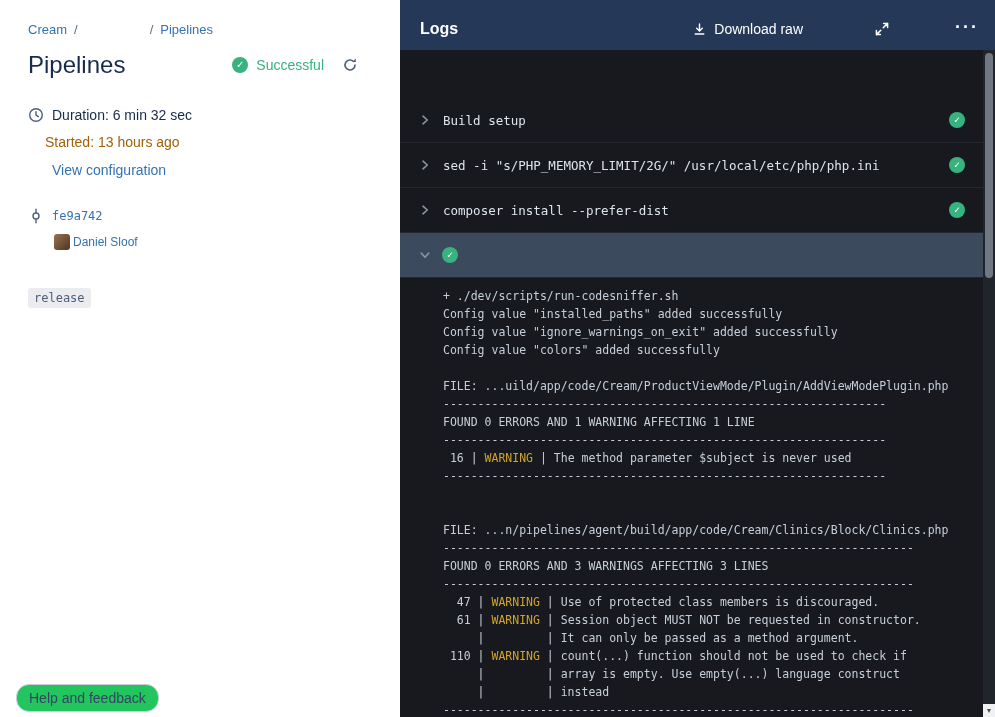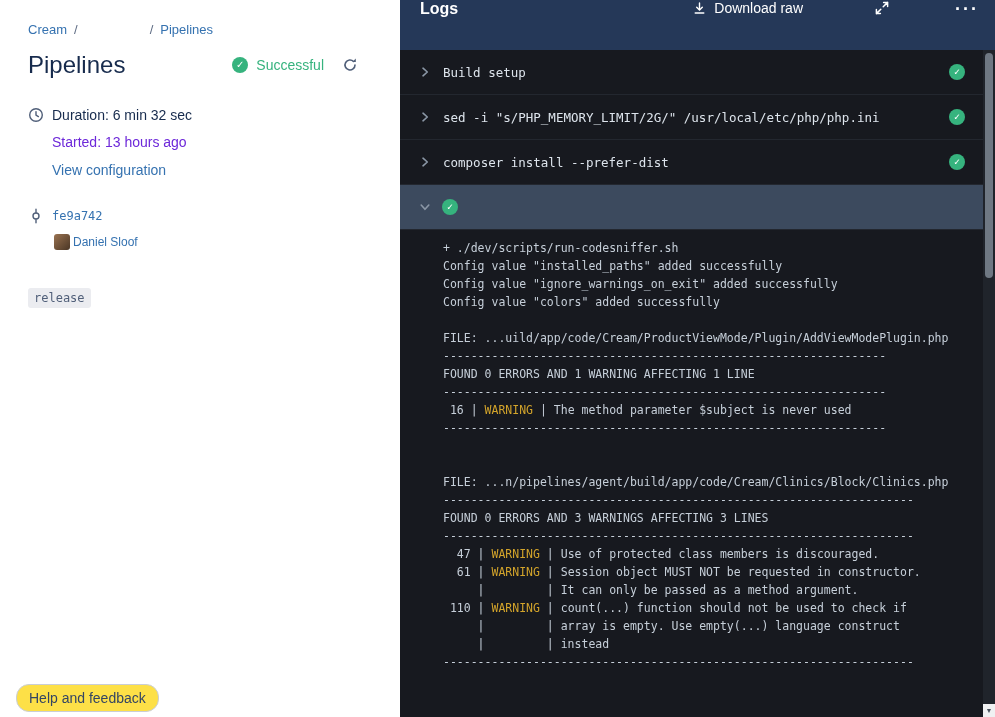--- a/index.html
+++ b/index.html
@@ -33,52 +33,52 @@
   .check-circle{
     width:16px;height:16px;border-radius:50%;background:var(--success);
     color:#fff;font-size:10px;line-height:16px;display:inline-flex;
     align-items:center;justify-content:center;flex:0 0 16px;
   }
   .status-label{color:var(--success);font-size:14px;}
   .refresh-btn{margin-left:18px;cursor:pointer;display:inline-flex;align-items:center;}
   .details{margin-top:28px;font-size:14px;color:#172B4D;}
   .detail-row{display:flex;align-items:center;gap:8px;}
   .d-icon{width:16px;height:16px;display:inline-flex;align-items:center;justify-content:center;flex:0 0 16px;}
-  .sub-text{margin:11px 0 0 24px;color:#6d28d9;}
+  .sub-text{margin:11px 0 0 17px;color:#a16207;}
   .link-text{margin:12px 0 0 24px;color:var(--link);cursor:pointer;}
   .commit-block{margin-top:30px;}
   .commit-hash{font-family:"DejaVu Sans Mono", monospace;font-size:12px;color:var(--link);cursor:pointer;}
   .commit-msg{margin:13px 0 0 24px;font-size:14px;color:#172B4D;}
   .author-row{margin:10px 0 0 26px;display:flex;align-items:center;gap:3px;font-size:12px;}
   .avatar{width:16px;height:16px;border-radius:3px;flex:0 0 16px;
     background:linear-gradient(135deg,#9a7352 0%,#6e5138 55%,#4a3626 100%);}
   .author-link{color:var(--link);cursor:pointer;}
   .release-chip{
     display:inline-block;margin-top:38px;background:#EBECF0;color:#505F79;
     font-family:"DejaVu Sans Mono", monospace;font-size:12px;
     padding:3px 6px;border-radius:3px;
   }
   .help-button{
     position:absolute;left:16px;bottom:5px;
-    background:#fde047;border:1px solid #c9ced6;border-radius:13px;
+    background:#22c55e;border:1px solid #c9ced6;border-radius:13px;
     padding:5px 12px;font-size:14px;color:#344563;cursor:pointer;
     font-family:"Liberation Sans", sans-serif;
   }
 
   
   .logs-panel{flex:1;min-width:0;background:var(--log-bg);display:flex;flex-direction:column;position:relative;overflow:hidden;}
   .logs-header{
     height:50px;flex:0 0 50px;background:var(--header-bg);color:#fff;
-    display:flex;align-items:flex-start;padding:0 16px 0 20px;gap:39px;
+    display:flex;align-items:center;padding:8px 16px 0 20px;gap:39px;
   }
   .logs-title{font-size:16px;font-weight:700;}
   .download-raw{margin-left:auto;display:flex;align-items:center;gap:7px;font-size:14px;cursor:pointer;}
   .expand-btn{margin-left:32px;cursor:pointer;display:inline-flex;align-items:center;}
   .more-btn{margin-left:26px;cursor:pointer;font-size:18px;font-weight:700;letter-spacing:2px;line-height:1;padding-bottom:4px;}
-  .steps{flex:1;overflow:hidden;}
+  .steps{flex:1;overflow:hidden;margin-top:48px;}
   .step-row{
     height:45px;display:flex;align-items:center;
     padding:0 30px 0 20px;border-bottom:1px solid #23272f;
     font-family:"DejaVu Sans Mono", monospace;font-size:12.5px;color:var(--step-text);
     cursor:pointer;
   }
   .step-row.expanded{background:var(--row-selected);}
   .chevron{width:10px;color:#8b97a6;display:inline-flex;align-items:center;flex:0 0 10px;}
   .chevron.down{transform:rotate(90deg);}
   .step-label{margin-left:13px;flex:1;white-space:nowrap;overflow:hidden;}

